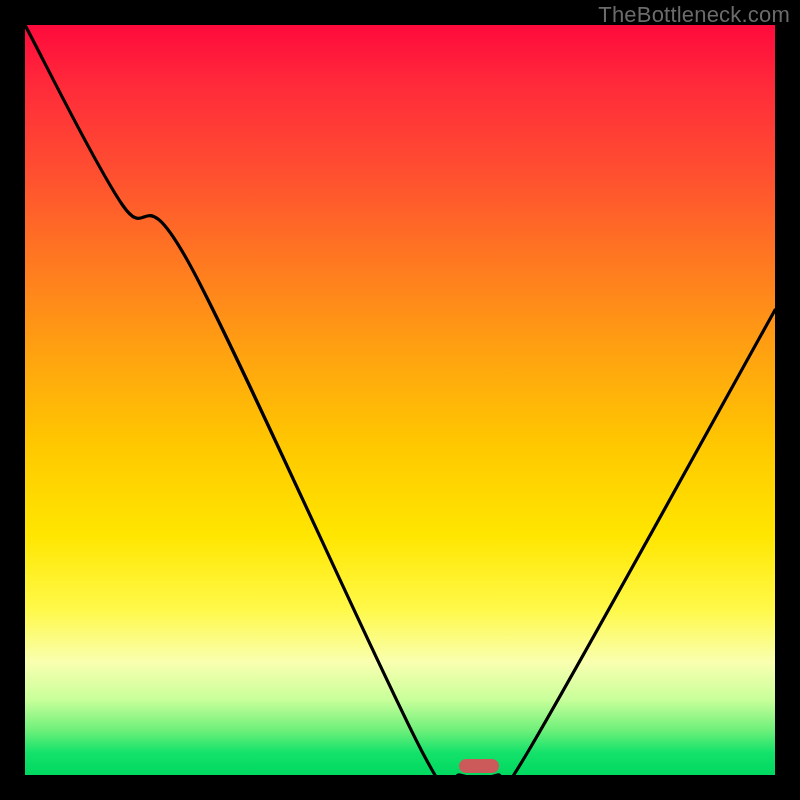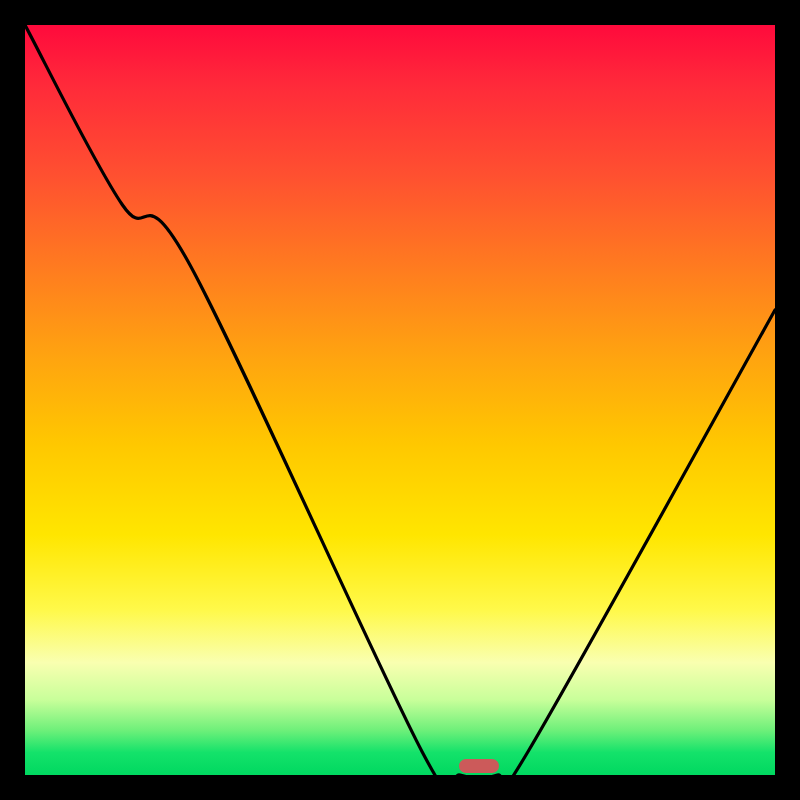--- a/index.html
+++ b/index.html
@@ -64,20 +64,21 @@
     height: 14px;
     background: #cc5a5a;
     border-radius: 7px;
   }
 </style>
 </head>
 <body>
 
 <div class="frame">
 
+  <div class="watermark">TheBottleneck.com</div>
 
   <div class="plot-area">
 
     <svg class="curve" viewBox="0 0 750 750" preserveAspectRatio="none">
       <path fill="none" stroke="#000" stroke-width="3.2" stroke-linejoin="round" stroke-linecap="round" d="M 0.0 0.0 C 16.3 30.0, 70.0 140.0, 97.5 180.0 C 125.0 220.0, 115.0 148.7, 165.0 240.0 C 215.0 331.2, 352.5 642.5, 397.5 727.5 C 442.5 812.5, 422.5 746.3, 435.0 750.0 C 447.5 753.8, 461.3 753.8, 472.5 750.0 C 483.8 746.3, 456.3 805.0, 502.5 727.5 C 548.8 650.0, 708.8 358.8, 750.0 285.0"></path>
     </svg>
 
     <div class="marker" style="left: 433.75px; top: 734px;"></div>
   </div>
 

